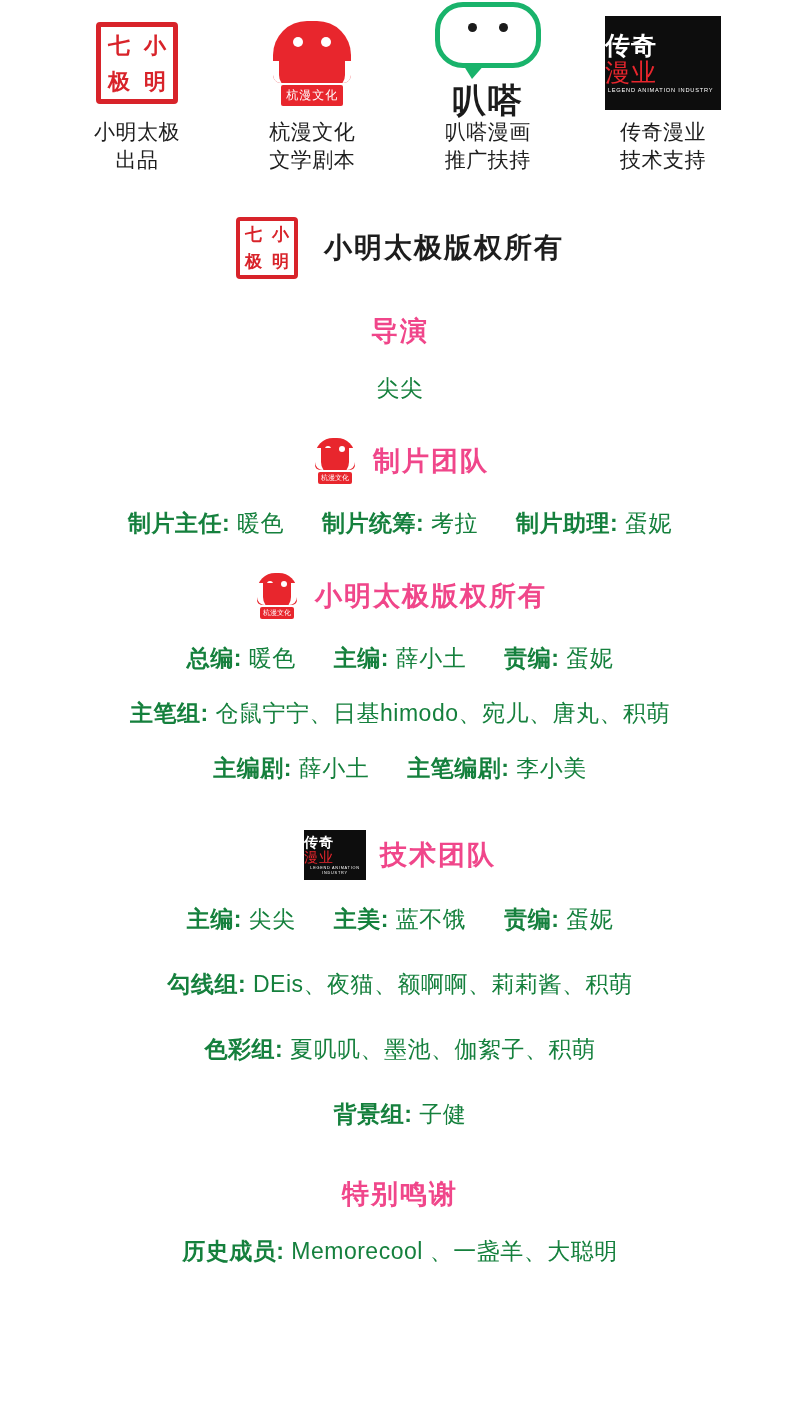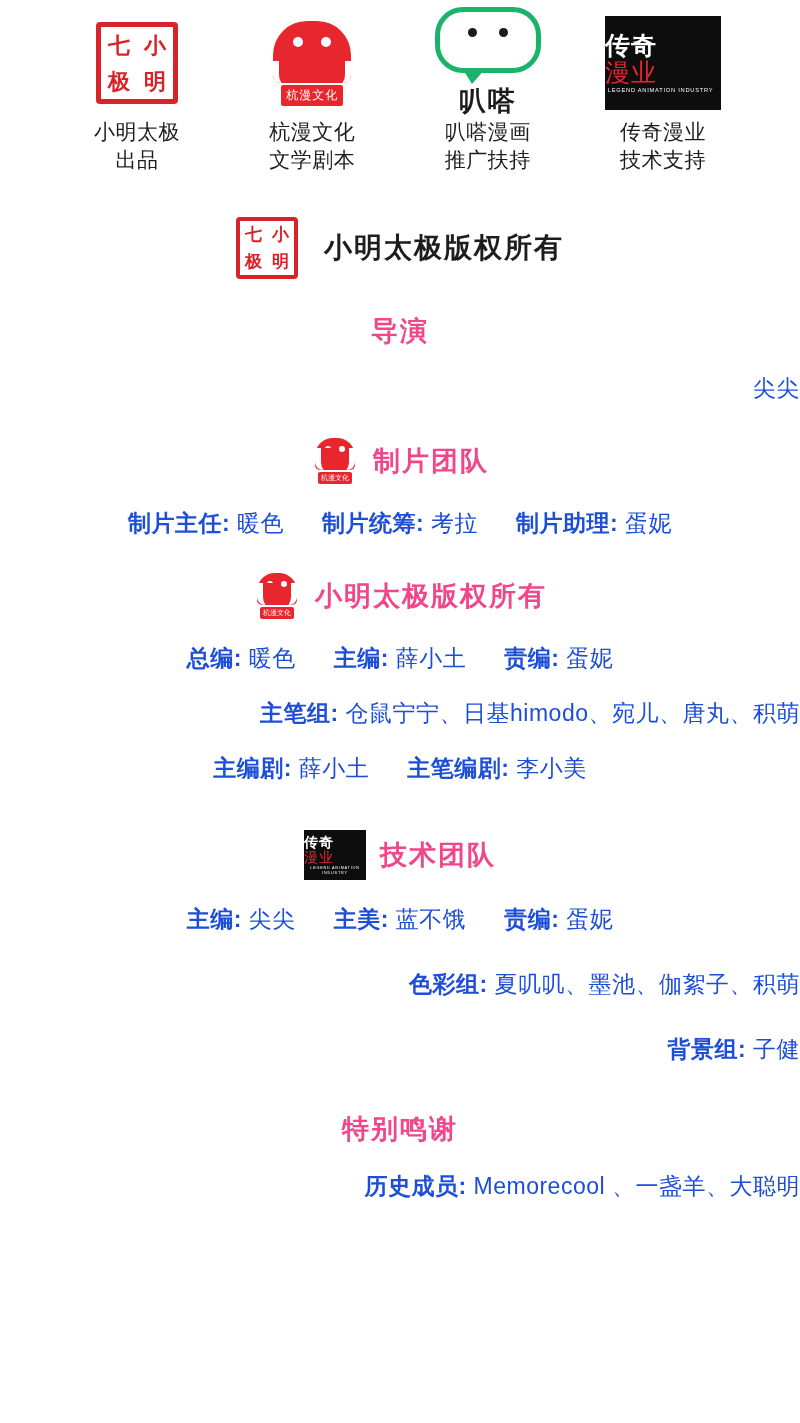--- a/index.html
+++ b/index.html
@@ -141,21 +141,21 @@
     content: "";
     position: absolute;
     left: 22px; bottom: -16px;
     width: 0; height: 0;
     border-left: 10px solid transparent;
     border-right: 14px solid transparent;
     border-top: 16px solid #19b36b;
   }
   .bd-eyes { position:absolute; top: 16px; left: 0; right: 0; display:flex; justify-content:center; gap: 22px; }
   .bd-eyes i { width: 9px; height: 9px; background:#1b1b1b; border-radius: 50%; display:block; }
-  .bd-text { margin-top: 10px; font-size: 27px; font-weight: bold; color: #1b1b1b; letter-spacing: 2px; }
+  .bd-text { margin-top: 10px; font-size: 34px; font-weight: bold; color: #1b1b1b; letter-spacing: 2px; }
 
   
   .cq-logo {
     width: 116px; height: 94px;
     background: #0d0d0d;
     display: flex; flex-direction: column;
     align-items: flex-start; justify-content: center;
     gap: 2px;
   }
   .cq-top { color: #fff; font-size: 25px; font-weight: bold; letter-spacing: 1px; line-height: 1; font-family: "DejaVu Serif", serif;}
@@ -193,24 +193,23 @@
     margin: 0;
   }
   .heading-with-logo {
     display: flex;
     align-items: center;
     justify-content: center;
     gap: 14px;
   }
   .line {
     font-size: 23px;
-    color: #1d4ed8;
+    color: #15803d;
     letter-spacing: 0.5px;
     white-space: nowrap;
-    text-align: right;
   }
   .line b { font-weight: bold; }
   .row-gap-1 { margin-top: 24px; }
   .row-gap-2 { margin-top: 34px; }
   .row-gap-3 { margin-top: 46px; }
   .inline-cols {
     display: flex;
     justify-content: center;
     gap: 38px;
     flex-wrap: nowrap;
@@ -388,20 +387,24 @@
         <div class="line">
           <b>主美:</b>
           <span class="plain">蓝不饿</span>
         </div>
         <div class="line">
           <b>责编:</b>
           <span class="plain">蛋妮</span>
         </div>
       </div>
       <div class="line row-gap-2">
+        <b>勾线组:</b>
+        <span class="plain">DEis、夜猫、额啊啊、莉莉酱、积萌</span>
+      </div>
+      <div class="line row-gap-2">
         <b>色彩组:</b>
         <span class="plain">夏叽叽、墨池、伽絮子、积萌</span>
       </div>
       <div class="line row-gap-2">
         <b>背景组:</b>
         <span class="plain">子健</span>
       </div>
     </div>
 
     <div class="row-gap-3">

